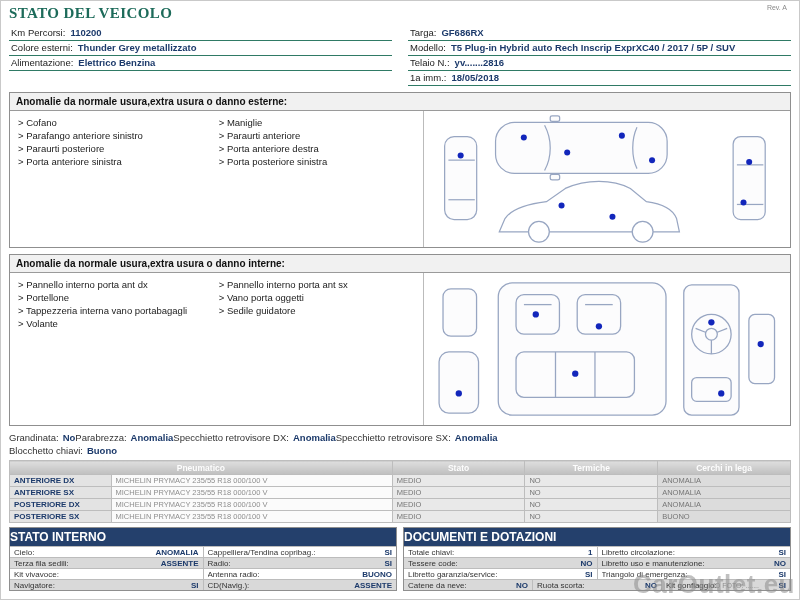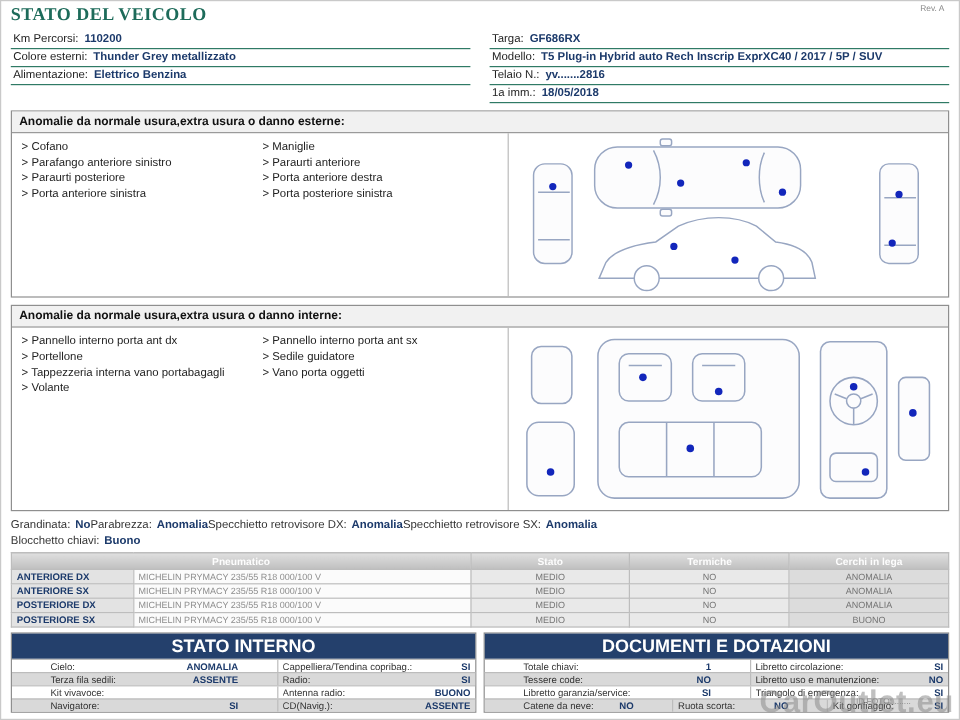--- a/index.html
+++ b/index.html
@@ -44,29 +44,29 @@
   .s-value{font-weight:bold;color:#1c3a6b;margin-left:4px;}
   
   table.tires{width:100%;border-collapse:collapse;margin-top:3px;padding-left:37px;}
   table.tires th,table.tires td{border:1px solid #bdbdbd;padding:1px 4px;}
   table.tires th{
     background:linear-gradient(#dedede,#bfbfbf);color:#fdfdfd;
     font-size:8.5px;font-weight:bold;text-align:center;height:11px;
   }
   td.pos{background:#e3e3e3;color:#1c3a6b;font-weight:bold;font-size:8px;width:13%;}
   td.spec{background:#fbfbfb;color:#8e8e8e;font-size:7.5px;width:36%;}
-  td.cv{background:#e9e9e9;color:#757575;font-size:7.5px;text-align:center;width:17%;}
+  td.cv{background:#e9e9e9;color:#757575;font-size:7.5px;text-align:left;width:17%;}
   td.cerchi{background:#dcdcdc;}
   
   .bottom-tables{display:flex;gap:6px;margin-top:4px;align-items:flex-start;}
   .bt{flex:1;border:1px solid #8f8f8f;}
-  .bt-title{background:#24406c;color:#fff;font-weight:bold;font-size:15px;text-align:center;padding:2px 0;}
+  .bt-title{background:#24406c;color:#fff;font-weight:bold;font-size:12px;text-align:left;padding:2px 0;}
   .bt-row{display:flex;border-top:1px solid #bcbcbc;min-height:10px;}
   .bt-row.alt{background:#d9d9d9;}
-  .bt-pair{flex:1;display:flex;align-items:center;padding:0 4px;border-left:1px solid #bcbcbc;margin-left:28px;}
+  .bt-pair{flex:1;display:flex;align-items:center;padding:0 4px;border-left:1px solid #bcbcbc;}
   .bt-pair:first-child{border-left:none;}
   .bt-label{flex:1;font-size:8px;color:#333;white-space:nowrap;overflow:hidden;}
   .bt-value{font-size:8px;font-weight:bold;color:#1c3a6b;margin-left:4px;}
   .photo-note{position:absolute;right:40px;bottom:10px;font-size:7px;color:#8f8f8f;z-index:1;}
   .watermark{
     position:absolute;right:4px;bottom:-1px;z-index:2;
     font-size:26px;font-weight:bold;color:rgba(140,140,140,.55);letter-spacing:.5px;
   }
 </style>
 </head>
@@ -168,22 +168,22 @@
     <div class="section-body int">
       <div class="anomaly-lists">
         <ul class="anomaly-col">
           <li class="anomaly-item">Pannello interno porta ant dx</li>
           <li class="anomaly-item">Portellone</li>
           <li class="anomaly-item">Tappezzeria interna vano portabagagli</li>
           <li class="anomaly-item">Volante</li>
         </ul>
         <ul class="anomaly-col">
           <li class="anomaly-item">Pannello interno porta ant sx</li>
+          <li class="anomaly-item">Vano porta oggetti</li>
           <li class="anomaly-item">Sedile guidatore</li>
-          <li class="anomaly-item">Vano porta oggetti</li>
         </ul>
       </div>
       <div class="diagram">
         <svg viewBox="0 0 360 150">
           <g stroke="#98a6c2" fill="#fcfcfd" stroke-width="1.3">
             <rect x="14" y="14" width="34" height="48" rx="8"></rect>
             <rect x="10" y="78" width="40" height="62" rx="10"></rect>
             <rect x="70" y="8" width="170" height="134" rx="14"></rect>
             <rect x="88" y="20" width="44" height="40" rx="8"></rect>
             <rect x="150" y="20" width="44" height="40" rx="8"></rect>

